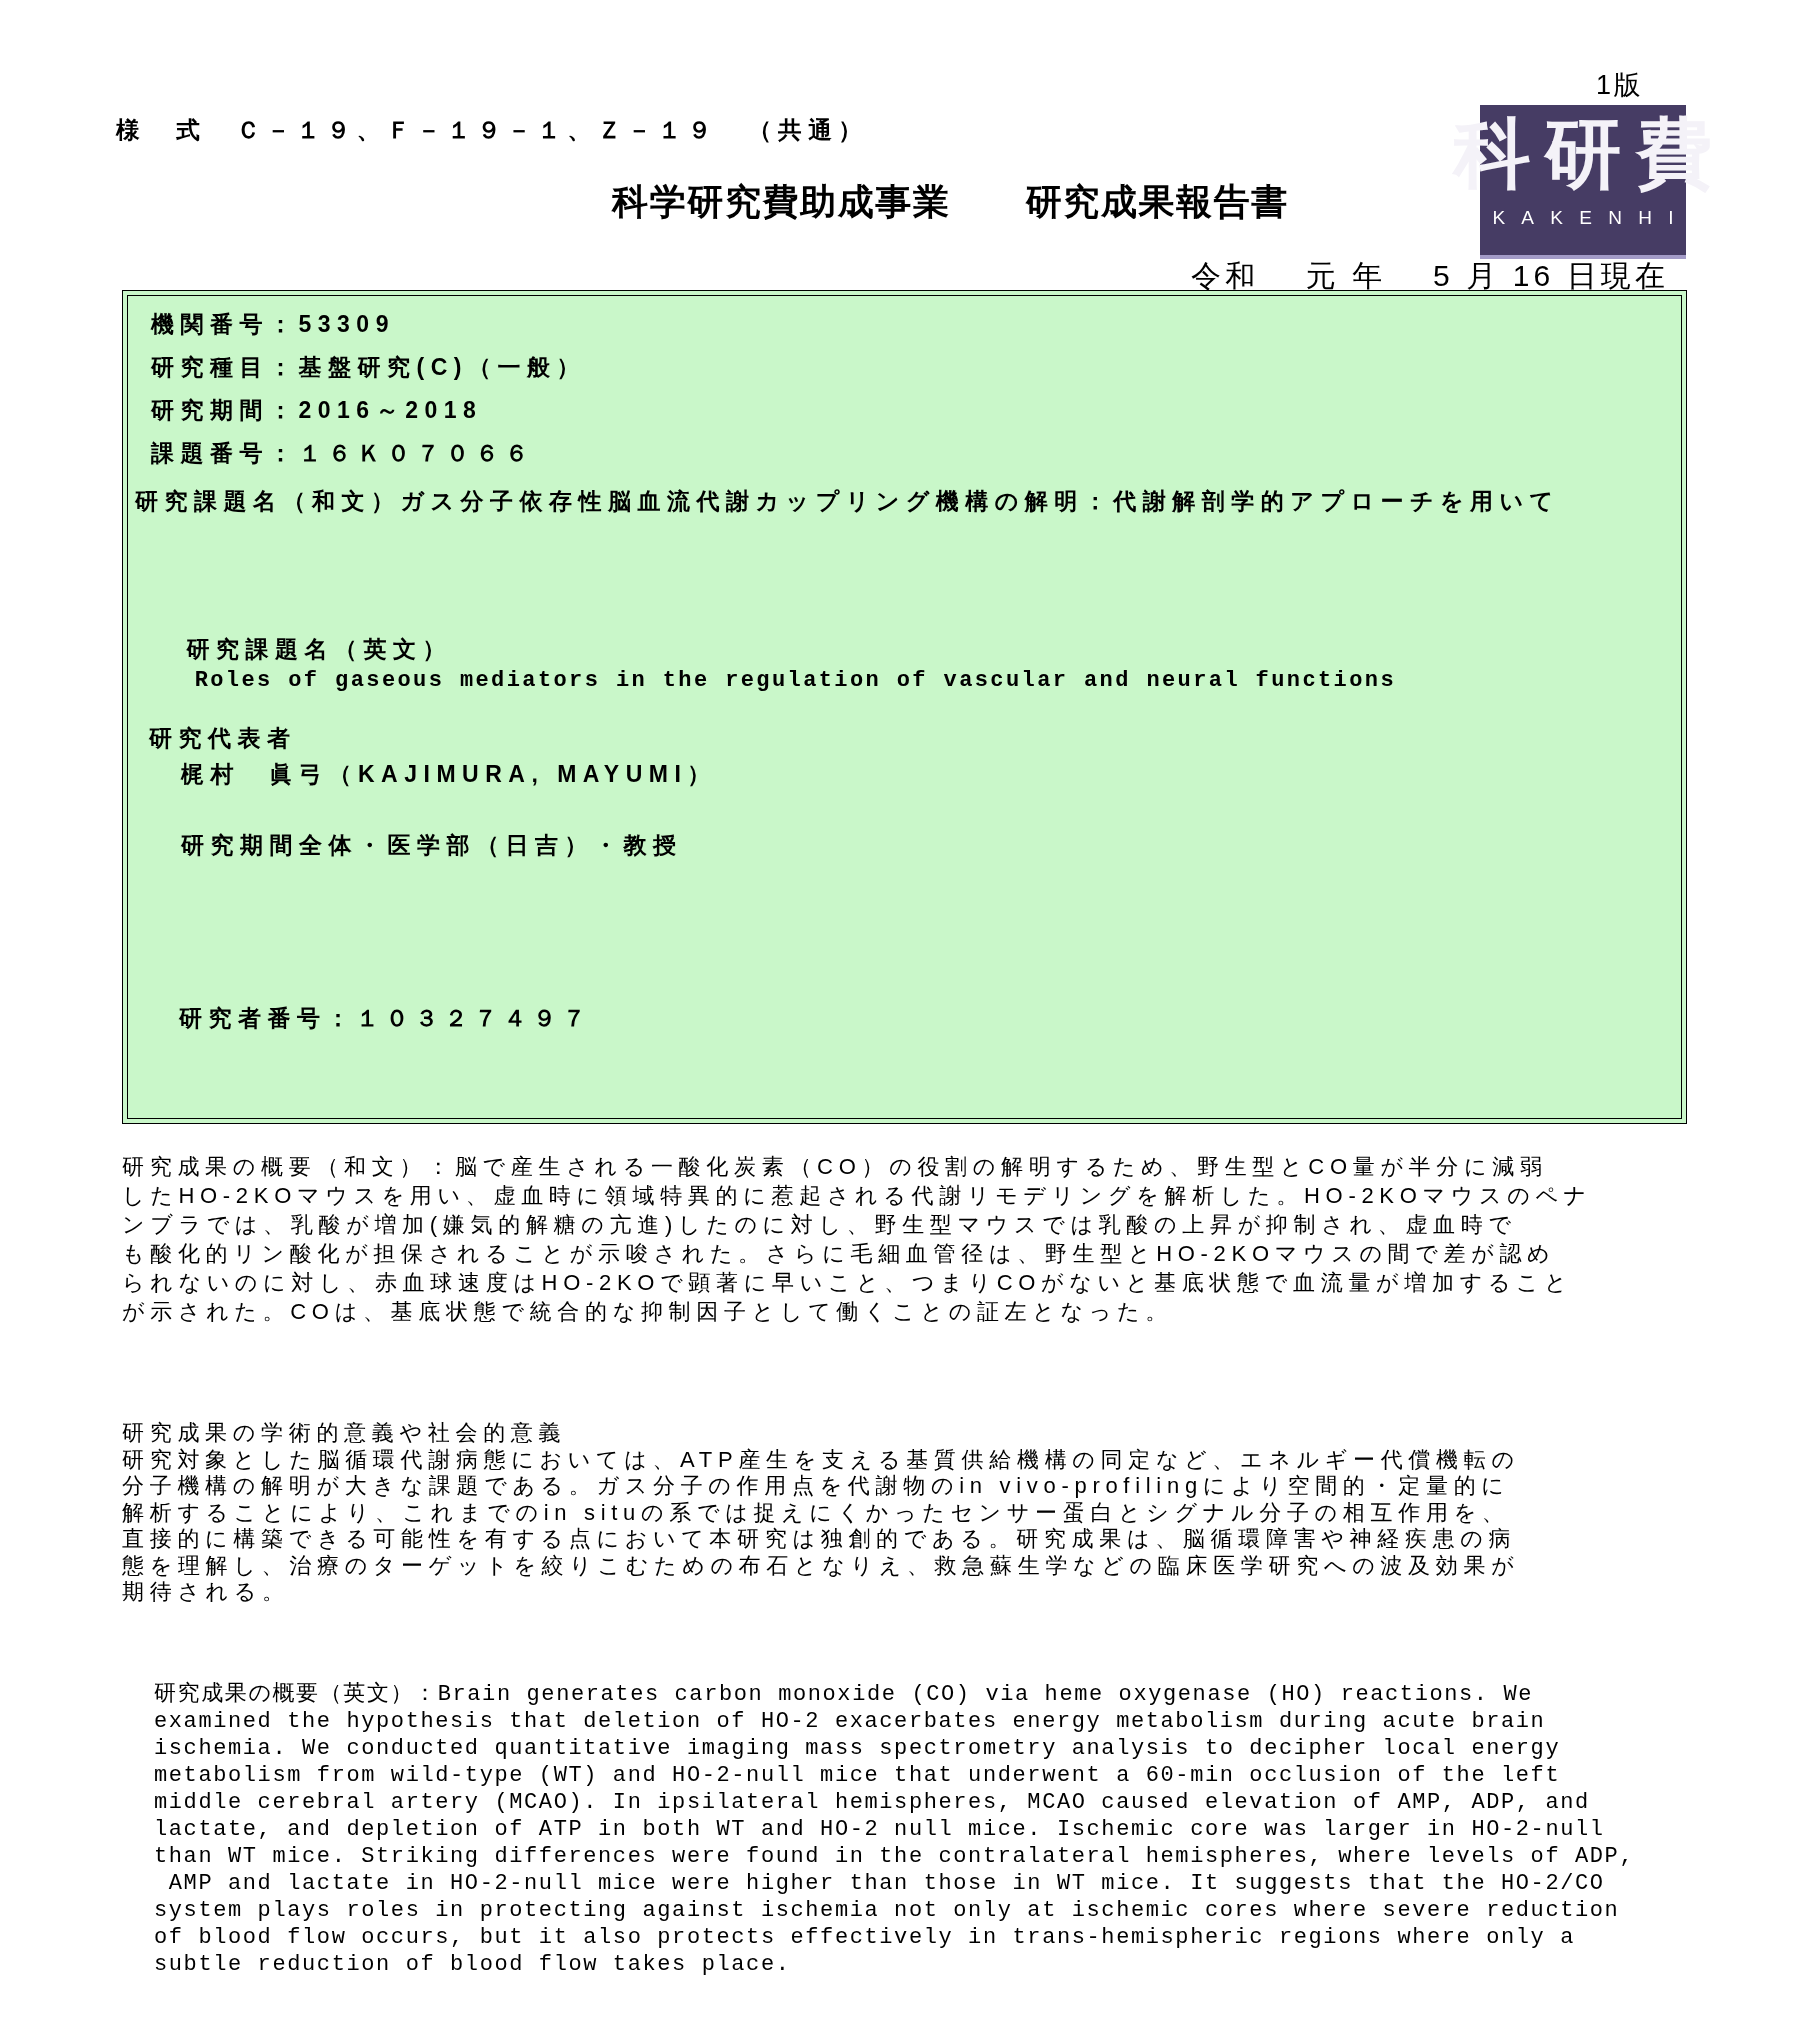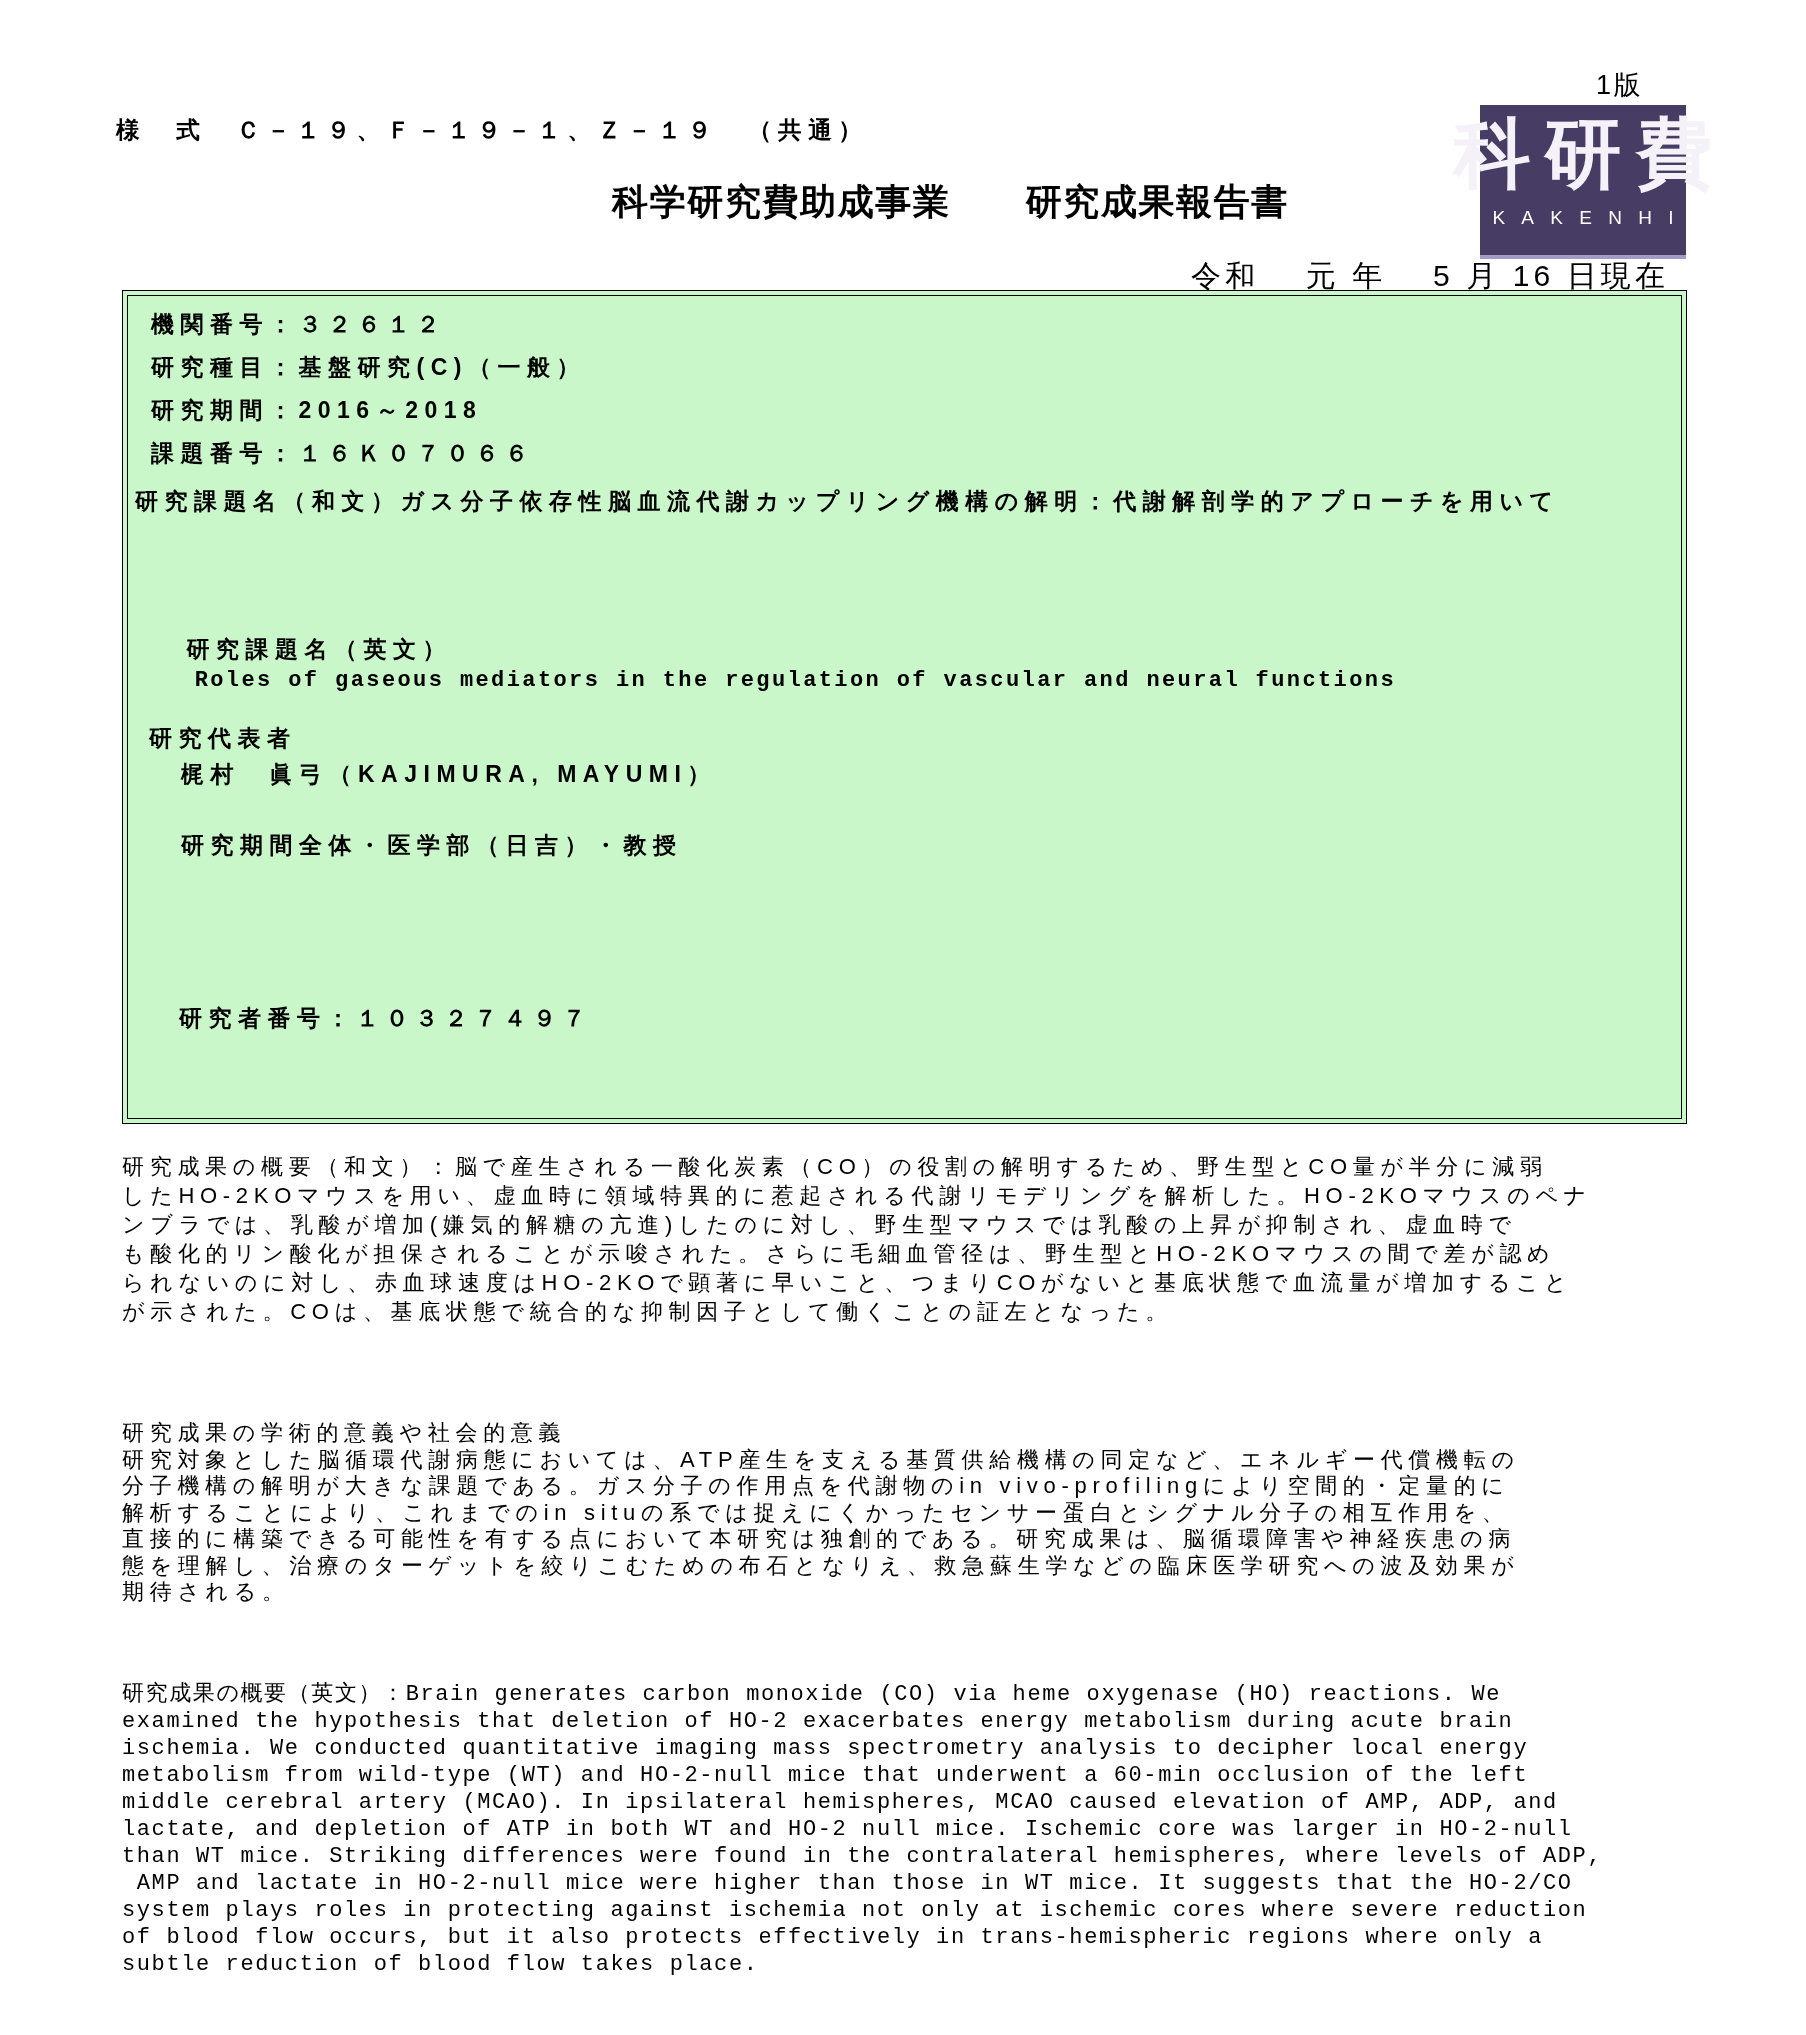--- a/index.html
+++ b/index.html
@@ -7,21 +7,21 @@
     position:relative;
     width:1807px;
     height:2476px;
     background:#ffffff;
     color:#000000;
     font-family:"Liberation Sans", sans-serif;
     overflow:hidden;
   }
   .abs{position:absolute;}
   .jp{font-family:"Liberation Sans", sans-serif;}
-  .mono{font-family:"Liberation Mono", monospace;}
+  .mono{font-family:"Liberation Mono", monospace;margin-left:32px;}
 
   .version{font-size:27px;letter-spacing:2.4px;}
   .formline{font-size:23.6px;letter-spacing:6.5px;font-weight:600;white-space:pre;}
   .doctitle{font-size:36px;font-weight:700;letter-spacing:1.6px;white-space:pre;text-align:center;}
   .dateline{font-size:30px;letter-spacing:4.1px;white-space:pre;text-align:right;}
 
   .logo{
     background:#463c64;
     display:flex;flex-direction:column;align-items:center;justify-content:flex-start;
   }
@@ -67,21 +67,21 @@
   </div>
 
   <div class="abs doctitle jp" style="left:94px;top:178px;width:1713px;">科学研究費助成事業　　研究成果報告書</div>
 
   <div class="abs dateline jp" style="right:138px;top:256px;">令和　 元 年　 5 月 16 日現在</div>
 
   <div class="abs greenbox" style="left:122px;top:290px;width:1563px;height:832px;">
     <div class="greenbox-inner"></div>
   </div>
 
-  <div class="abs boxrow jp" style="left:151px;top:309px;">機関番号：３２６１２</div>
+  <div class="abs boxrow jp" style="left:151px;top:309px;">機関番号：53309</div>
 
   <div class="abs boxrow jp" style="left:151px;top:352px;">研究種目：基盤研究(C)（一般）</div>
 
   <div class="abs boxrow jp" style="left:151px;top:395px;">研究期間：2016～2018</div>
 
   <div class="abs boxrow jp" style="left:151px;top:438px;">課題番号：１６Ｋ０７０６６</div>
 
   <div class="abs boxrow jp" style="left:135px;top:486px;">研究課題名（和文）ガス分子依存性脳血流代謝カップリング機構の解明：代謝解剖学的アプローチを用いて</div>
 
   <div class="abs boxrow jp" style="left:135px;top:607px;">

